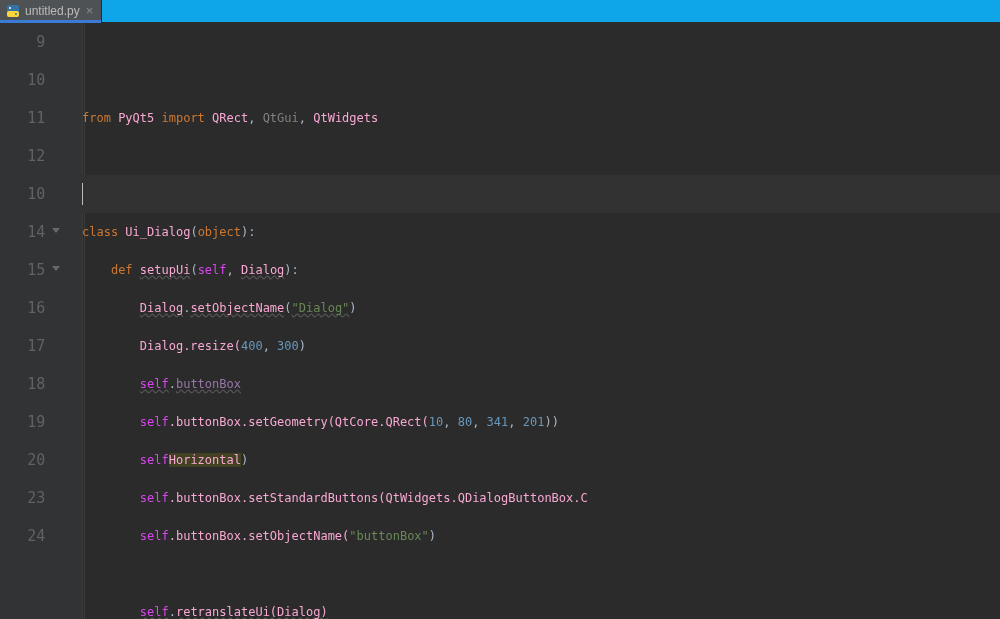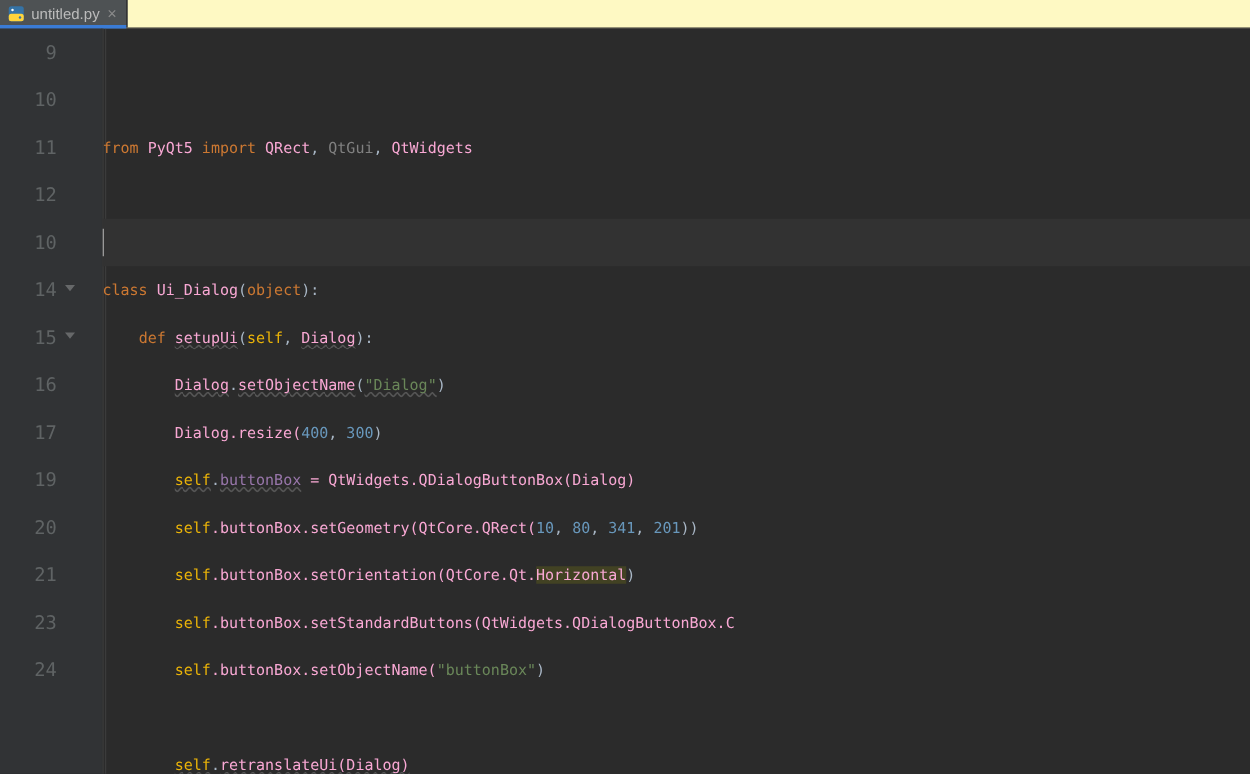--- a/index.html
+++ b/index.html
@@ -1,20 +1,20 @@
 <!DOCTYPE html>
 <html><head>
 <meta charset="utf-8">
 <style>
   * { margin: 0; padding: 0; box-sizing: border-box; }
   html, body { width: 1000px; height: 619px; overflow: hidden; background: #2b2b2b; font-family: "Consolas", "Menlo", monospace; }
   .root { width: 100%; height: 100%; display: flex; flex-direction: column; background: #313335; }
 
   
-  .tabbar { height: 23px; display: flex; align-items: flex-end; background: #fef9c3; border-bottom: 1px solid #2b2b2b; font-family: "Segoe UI", Arial, sans-serif; font-size: 12px; }
+  .tabbar { height: 23px; display: flex; align-items: flex-end; background: #0ea5e9; border-bottom: 1px solid #2b2b2b; font-family: "Segoe UI", Arial, sans-serif; font-size: 12px; }
   .tab { display: flex; align-items: center; height: 23px; padding: 0 8px 0 6px; background: #515658; color: #bbbbbb; border-right: 1px solid #2b2b2b; position: relative; }
   .tab.active { background: #4e5254; }
   .tab .underline { position: absolute; left:0; right:0; bottom:-1px; height:3px; background: #3a7bd5; }
   .tab .close { margin-left:6px; color:#8a8a8a; font-size:13px; }
   .file-icon { width:14px; height:14px; margin-right:5px; display:inline-block; }
 
   
   .editor { flex:1; display:flex; background:#2b2b2b; position:relative; }
   .gutter { width:82px; background:#313335; border-right:1px solid #313335; display:flex; flex-direction:column; overflow:hidden;}
   .code { flex:1; position:relative; overflow:hidden; }
@@ -31,21 +31,21 @@
   
   .current-line-bg { position:absolute; left:0; right:0; height:38px; background:#323232; }
 
   
   .caret { display:inline-block; width:1px; height:22px; background:#bbbbbb; vertical-align:middle;}
 
   
   .tk-kw   { color:#cc7832; }           
   .tk-id   { color:#f9a8d4; }           
   .tk-punc { color:#a9b7c6; }
-  .tk-self { color:#eab308; }
+  .tk-self { color:#d946ef; }
   .tk-str  { color:#6a8759; }
   .tk-num  { color:#6897bb; }
   .tk-grey { color:#808080; }
   .tk-field{ color:#9876aa; }
   .code-text { color:#a9b7c6; }
   .wavy { text-decoration: underline wavy rgba(128,128,128,.5); text-decoration-skip-ink:none;}
   .hi-hl { background: rgba(86,86,29,.55); }
 
   
   .gutter-border { position:absolute; top:0; bottom:0; left:82px; width:1px; background:#3b3b3b; }
@@ -111,29 +111,29 @@
         </div>
         <div class="gutter-row">
           <div class="num">16</div>
           <div class="fold"></div>
         </div>
         <div class="gutter-row">
           <div class="num">17</div>
           <div class="fold"></div>
         </div>
         <div class="gutter-row">
+          <div class="num">18</div>
+          <div class="fold"></div>
+        </div>
+        <div class="gutter-row">
           <div class="num">19</div>
           <div class="fold"></div>
         </div>
         <div class="gutter-row">
           <div class="num">20</div>
-          <div class="fold"></div>
-        </div>
-        <div class="gutter-row">
-          <div class="num">21</div>
           <div class="fold"></div>
         </div>
         <div class="gutter-row">
           <div class="num">23</div>
           <div class="fold"></div>
         </div>
         <div class="gutter-row">
           <div class="num">24</div>
           <div class="fold"></div>
         </div>
@@ -145,23 +145,23 @@
       <div class="lines" id="lines">
           <div class="line code-text"></div>
           <div class="line code-text"></div>
           <div class="line code-text"><span class="tk-kw">from </span><span class="tk-id">PyQt5 </span><span class="tk-kw">import </span><span class="tk-id">QRect</span><span class="tk-punc">, </span><span class="tk-grey">QtGui</span><span class="tk-punc">, </span><span class="tk-id">QtWidgets</span></div>
           <div class="line code-text"></div>
           <div class="line code-text"><span class="caret"></span></div>
           <div class="line code-text"><span class="tk-kw">class </span><span class="tk-id">Ui_Dialog</span><span class="tk-punc">(</span><span class="tk-kw">object</span><span class="tk-punc">):</span></div>
           <div class="line code-text"><span>    </span><span class="tk-kw">def </span><span class="tk-id wavy">setupUi</span><span class="tk-punc">(</span><span class="tk-self">self</span><span class="tk-punc">, </span><span class="tk-id wavy">Dialog</span><span class="tk-punc">):</span></div>
           <div class="line code-text"><span>        </span><span class="tk-id wavy">Dialog</span><span class="tk-punc">.</span><span class="tk-id wavy">setObjectName</span><span class="tk-punc">(</span><span class="tk-str wavy">"Dialog"</span><span class="tk-punc">)</span></div>
           <div class="line code-text"><span>        </span><span class="tk-id">Dialog.resize(</span><span class="tk-num">400</span><span class="tk-punc">, </span><span class="tk-num">300</span><span class="tk-punc">)</span></div>
-          <div class="line code-text"><span>        </span><span class="tk-self wavy">self</span><span class="tk-punc">.</span><span class="tk-field wavy">buttonBox</span><span class="tk-id"> = QtWidgets.QDialogButtonBox(Dialog)</span></div>
+          <div class="line code-text"><span>        </span><span class="tk-self wavy">self</span><span class="tk-punc">.</span><span class="tk-field wavy">buttonBox</span></div>
           <div class="line code-text"><span>        </span><span class="tk-self">self</span><span class="tk-id">.buttonBox.setGeometry(QtCore.QRect(</span><span class="tk-num">10</span><span class="tk-punc">, </span><span class="tk-num">80</span><span class="tk-punc">, </span><span class="tk-num">341</span><span class="tk-punc">, </span><span class="tk-num">201</span><span class="tk-punc">))</span></div>
-          <div class="line code-text"><span>        </span><span class="tk-self">self</span><span class="tk-id">.buttonBox.setOrientation(QtCore.Qt.</span><span class="tk-id hi-hl">Horizontal</span><span class="tk-punc">)</span></div>
+          <div class="line code-text"><span>        </span><span class="tk-self">self</span><span class="tk-id hi-hl">Horizontal</span><span class="tk-punc">)</span></div>
           <div class="line code-text"><span>        </span><span class="tk-self">self</span><span class="tk-id">.buttonBox.setStandardButtons(QtWidgets.QDialogButtonBox.C</span></div>
           <div class="line code-text"><span>        </span><span class="tk-self">self</span><span class="tk-id">.buttonBox.setObjectName(</span><span class="tk-str">"buttonBox"</span><span class="tk-punc">)</span></div>
           <div class="line code-text"></div>
           <div class="line code-text"><span>        </span><span class="tk-self wavy">self</span><span class="tk-punc">.</span><span class="tk-id wavy">retranslateUi(Dialog)</span></div>
         </div>
     </div>
   </div>
 
 </div>
 

